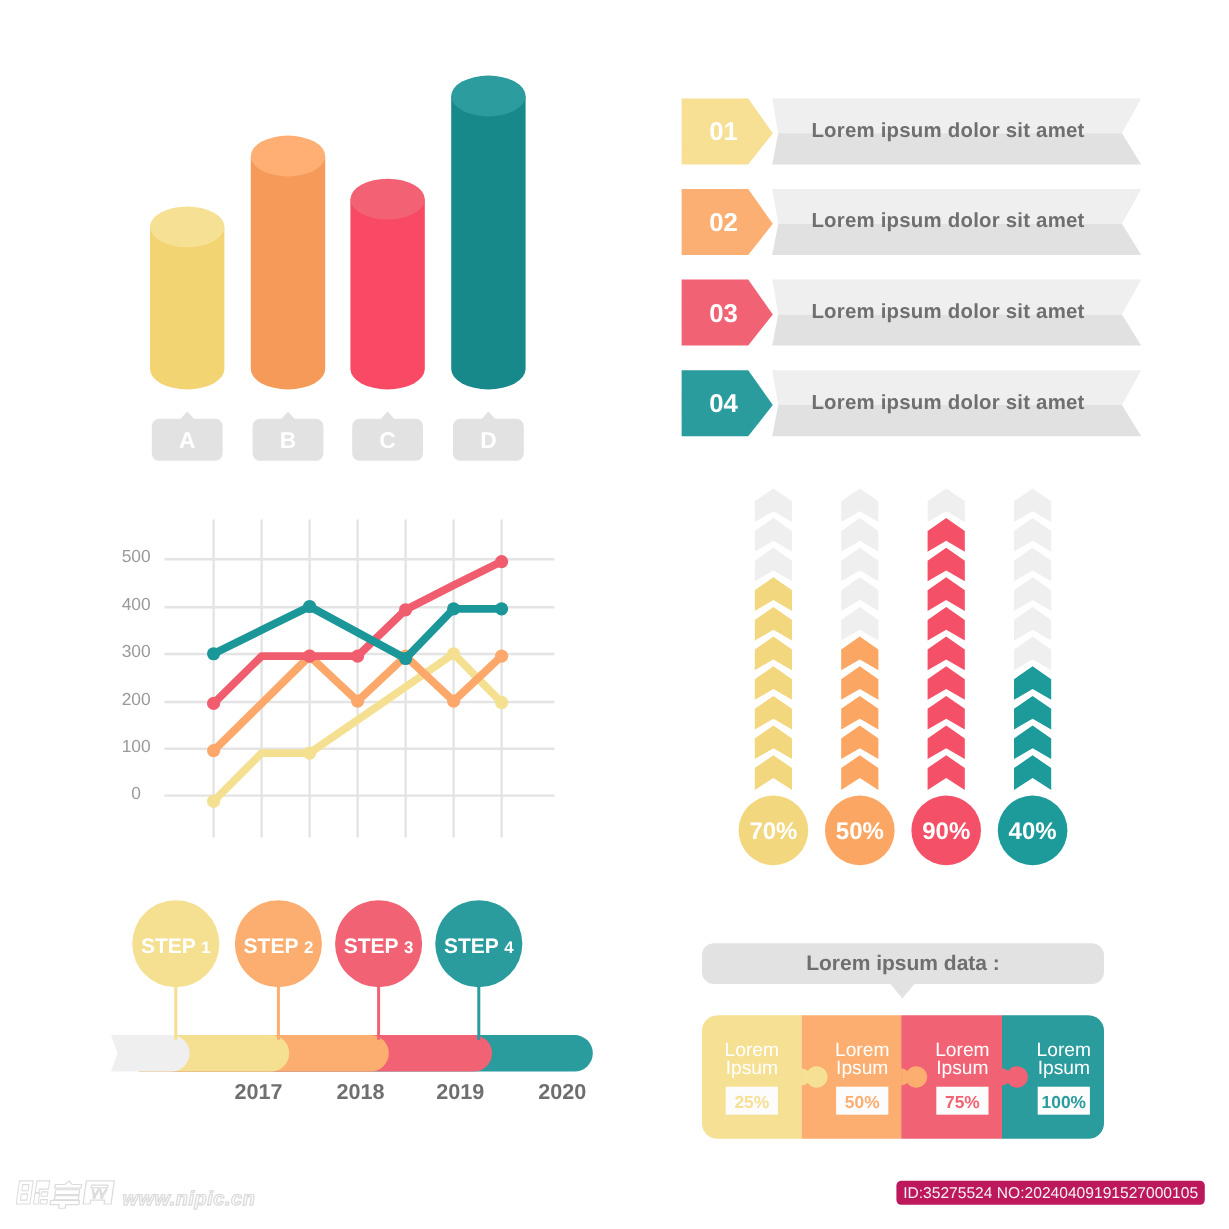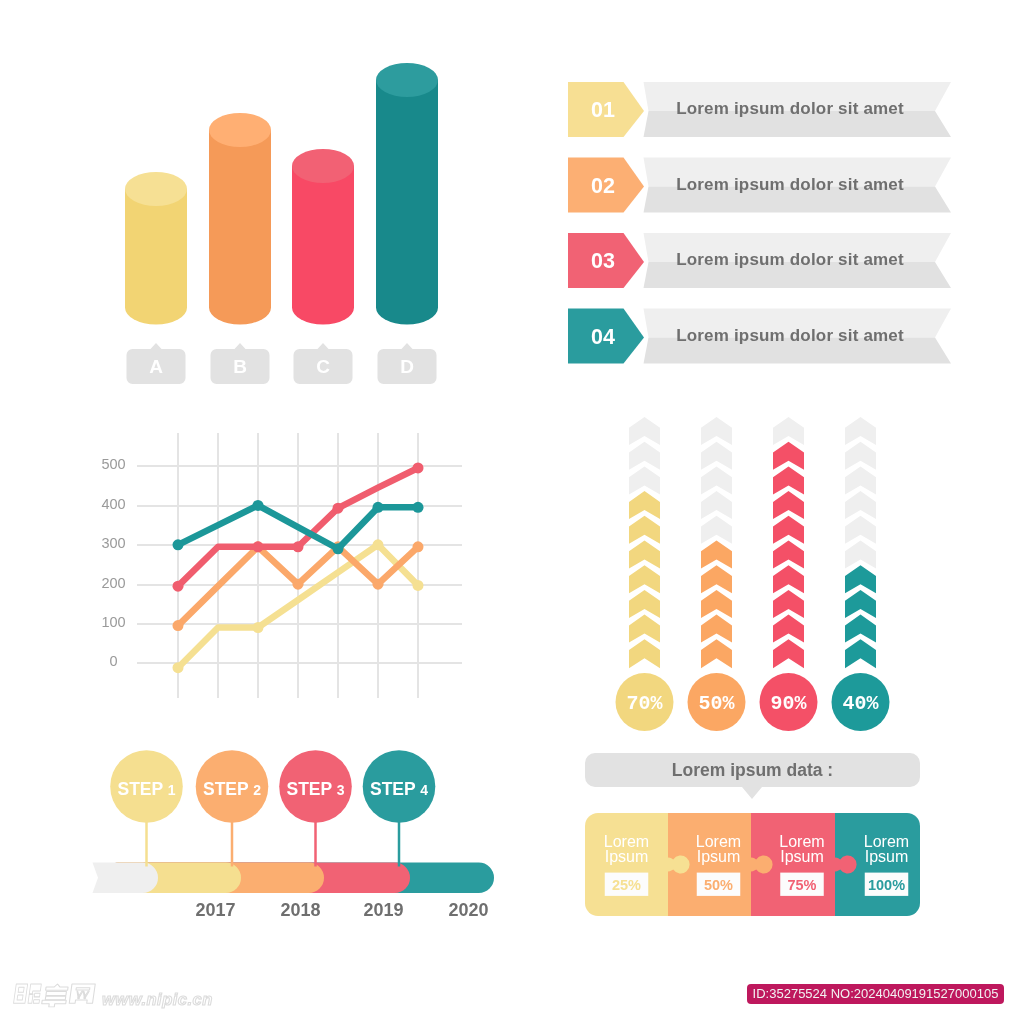--- a/index.html
+++ b/index.html
@@ -10,28 +10,28 @@
   #barchart{left:0;top:0;width:520px;height:400px;}
   .barlabel{font-size:19px;font-weight:bold;fill:#ffffff;text-anchor:middle;}
   
   #linechart{left:0;top:410px;width:520px;height:310px;text-align:center;}
   .ytick{font-size:14.5px;fill:#9a9a9a;text-anchor:middle;}
   
   #ribbons{left:553px;top:60px;width:470px;height:330px;}
   .rbnum{font-size:21.5px;font-weight:bold;fill:#ffffff;text-anchor:middle;}
   .rbtext{font-size:17px;letter-spacing:0.18px;font-weight:bold;fill:#6f6f6f;text-anchor:middle;}
   
-  #chevrons{left:590px;top:406px;width:330px;height:340px;font-family:Liberation Mono, monospace;}
+  #chevrons{left:590px;top:396px;width:330px;height:340px;}
   .pctlabel{font-size:20px;font-weight:bold;fill:#ffffff;text-anchor:middle;}
   
   #timeline{left:72px;top:735px;width:450px;height:190px;}
   .steplabel{font-size:17.5px;font-weight:bold;fill:#ffffff;text-anchor:middle;}
   .yearlabel{font-size:18px;font-weight:bold;fill:#6f6f6f;text-anchor:middle;}
   
-  #puzzle{left:570px;top:745px;width:370px;height:185px;text-align:right;}
+  #puzzle{left:570px;top:778px;width:370px;height:185px;text-align:right;}
   .phead{font-size:17.5px;font-weight:bold;fill:#6f6f6f;text-anchor:middle;}
   .ptext{font-size:16px;fill:#ffffff;text-anchor:middle;}
   .ppct{font-size:14.5px;font-weight:bold;text-anchor:middle;}
   
   #wm{left:0;top:950px;width:882px;height:74px;}
   .wmtext{fill:none;stroke:#DCDCDC;stroke-width:1.1;font-style:italic;font-weight:bold;}
   #idbox{position:absolute;left:747px;top:983.5px;width:257px;height:20.5px;background:#be185d;
          color:#F2F2F2;font-size:13px;border-radius:4px;letter-spacing:0px;
          display:flex;align-items:center;justify-content:center;box-sizing:border-box;white-space:nowrap;}
 </style>

